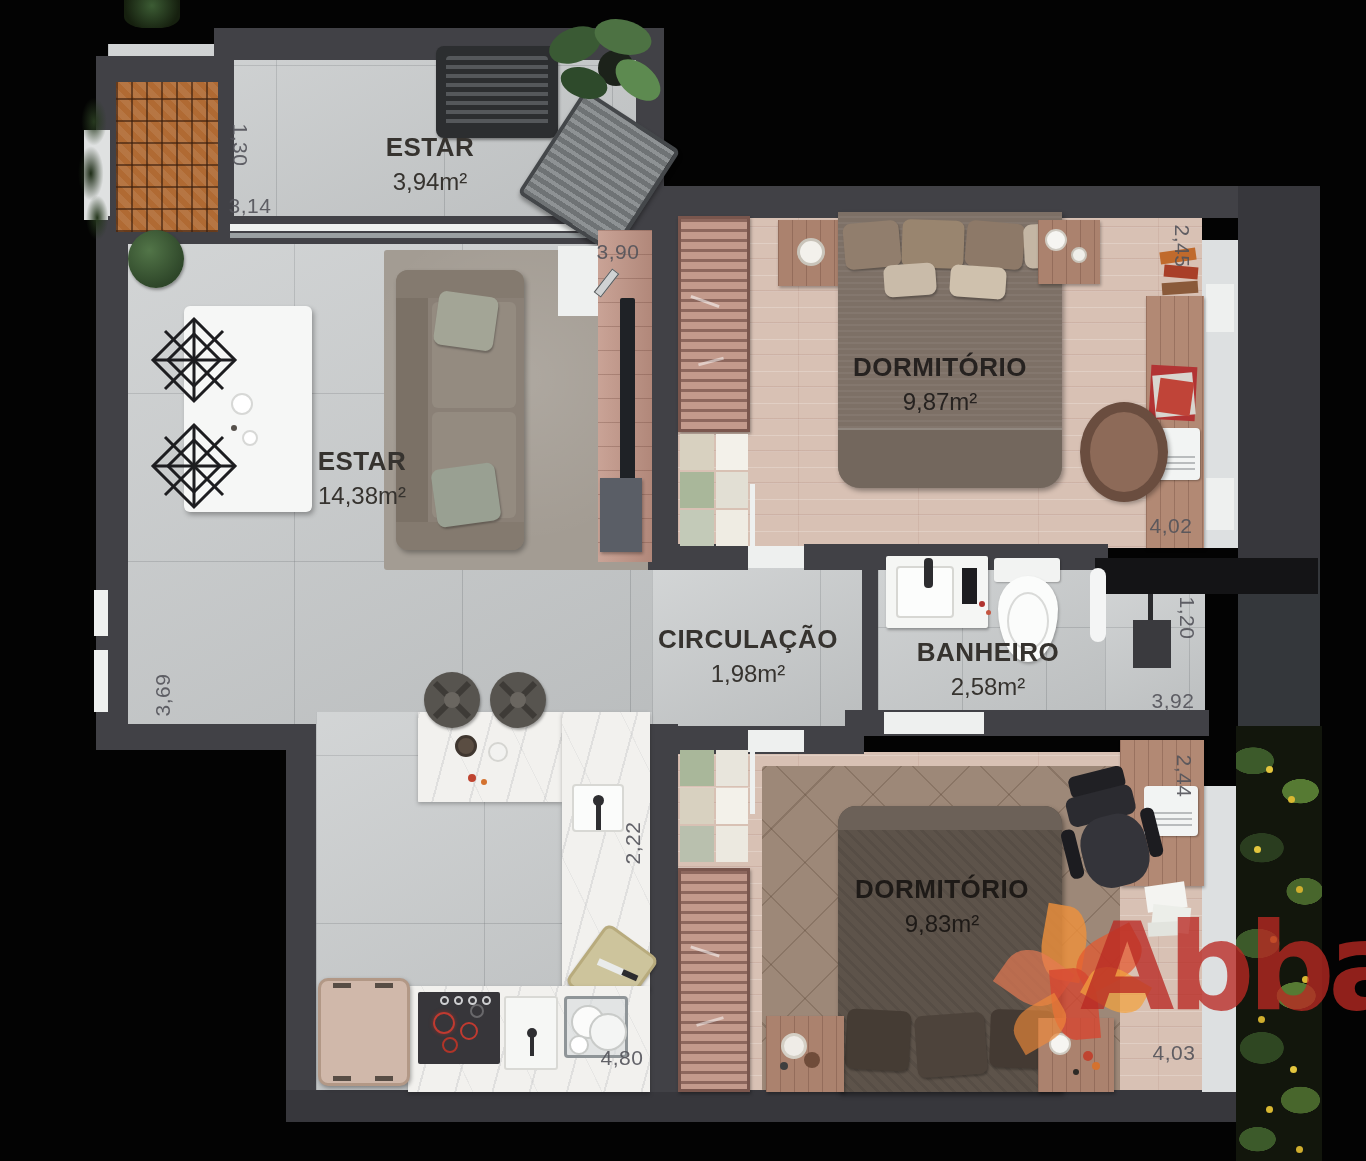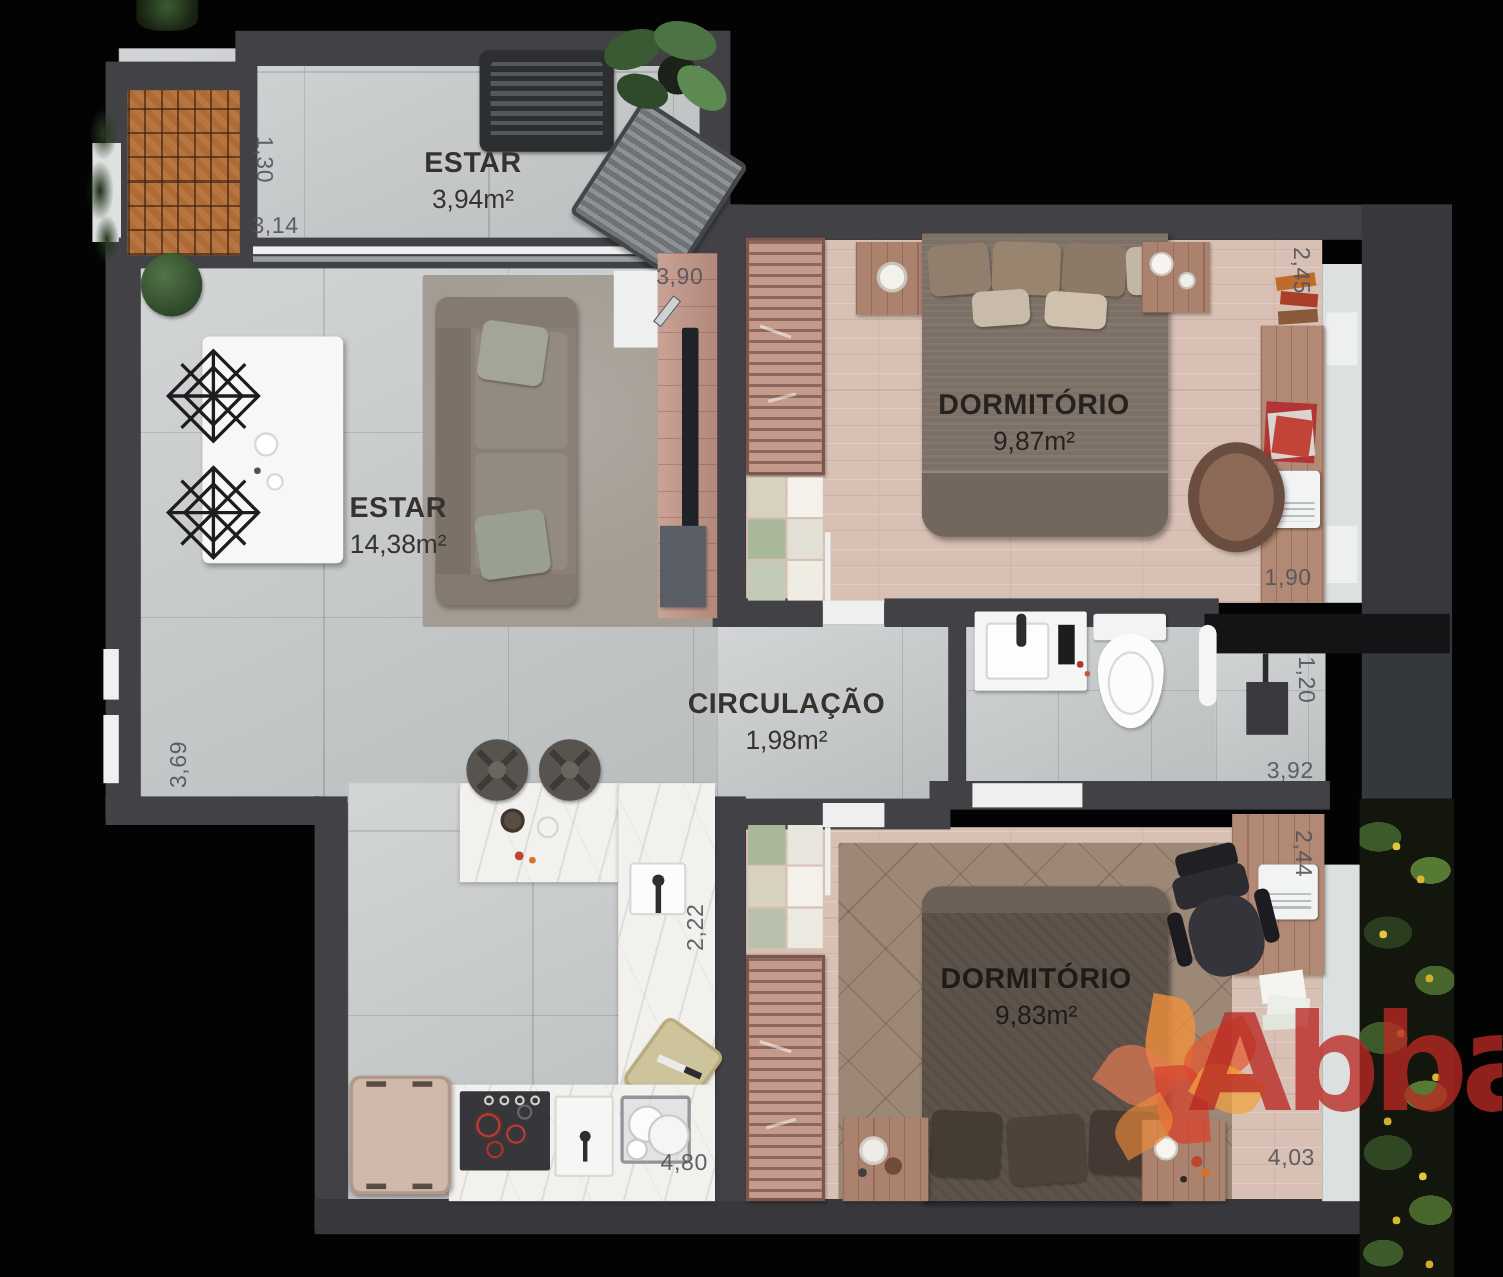--- a/index.html
+++ b/index.html
@@ -320,34 +320,38 @@
     <div class="rarea">3,94m²</div>
   </div>
   <div class="room-label" style="left:362px;top:478px">
     <div class="rname">ESTAR</div>
     <div class="rarea">14,38m²</div>
   </div>
   <div class="room-label" style="left:940px;top:384px;color:#262220">
     <div class="rname">DORMITÓRIO</div>
     <div class="rarea">9,87m²</div>
   </div>
-  <div class="room-label" style="left:715px;top:656px">
+  <div class="room-label" style="left:748px;top:656px">
     <div class="rname">CIRCULAÇÃO</div>
     <div class="rarea">1,98m²</div>
+  </div>
+  <div class="room-label" style="left:988px;top:669px">
+    <div class="rname">BANHEIRO</div>
+    <div class="rarea">2,58m²</div>
   </div>
   <div class="room-label" style="left:942px;top:906px;color:#1e1a17">
     <div class="rname">DORMITÓRIO</div>
     <div class="rarea">9,83m²</div>
   </div>
 
   <div class="dim rcw" style="left:240px;top:145px">1,30</div>
   <div class="dim" style="left:250px;top:206px">3,14</div>
   <div class="dim" style="left:618px;top:252px">3,90</div>
   <div class="dim rcw" style="left:1182px;top:246px">2,45</div>
-  <div class="dim" style="left:1171px;top:526px">1,90</div>
+  <div class="dim" style="left:1171px;top:526px">4,02</div>
   <div class="dim rcw" style="left:1187px;top:618px">1,20</div>
   <div class="dim" style="left:1173px;top:701px">3,92</div>
   <div class="dim rccw" style="left:163px;top:695px">3,69</div>
   <div class="dim rccw" style="left:633px;top:843px">2,22</div>
   <div class="dim" style="left:622px;top:1058px">4,80</div>
   <div class="dim rcw" style="left:1184px;top:776px">2,44</div>
   <div class="dim" style="left:1174px;top:1053px">4,03</div>
 
   <div class="abs" style="left:1000px;top:900px;width:366px;height:160px;z-index:60">
     <div class="petal" style="left:42px;top:6px;width:44px;height:74px;background:#f0913b;opacity:.8;transform:rotate(10deg)"></div>

